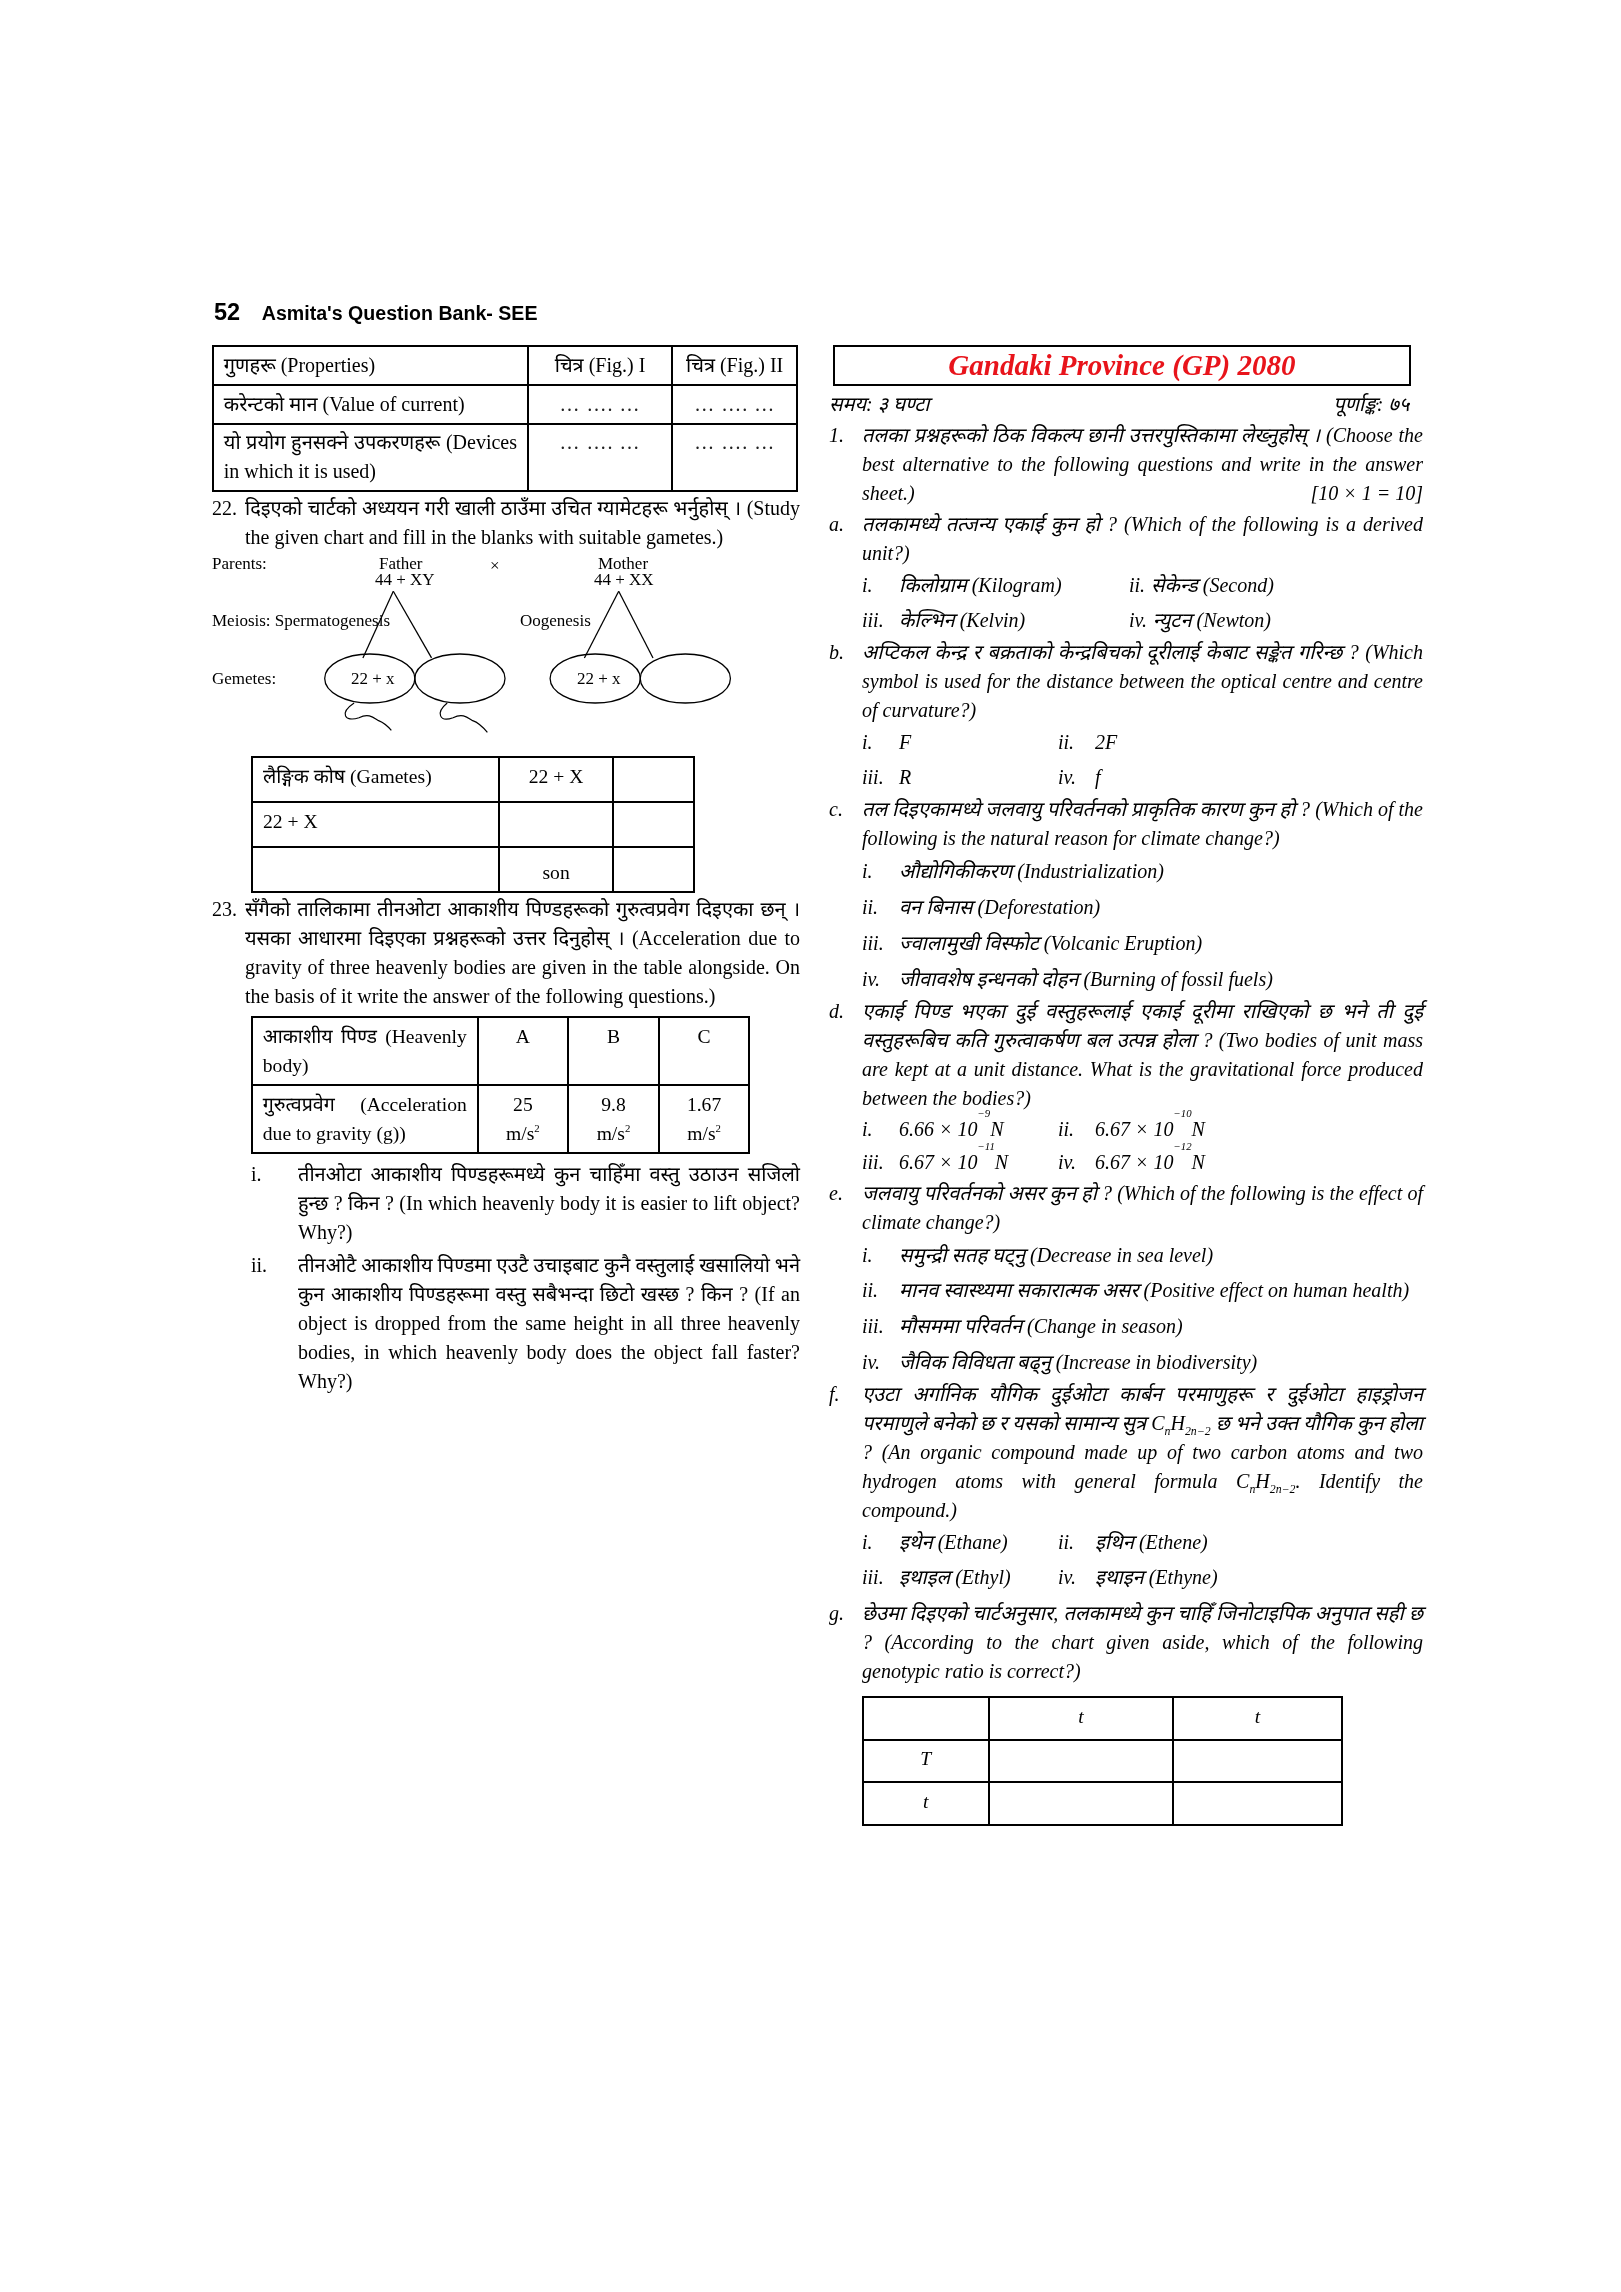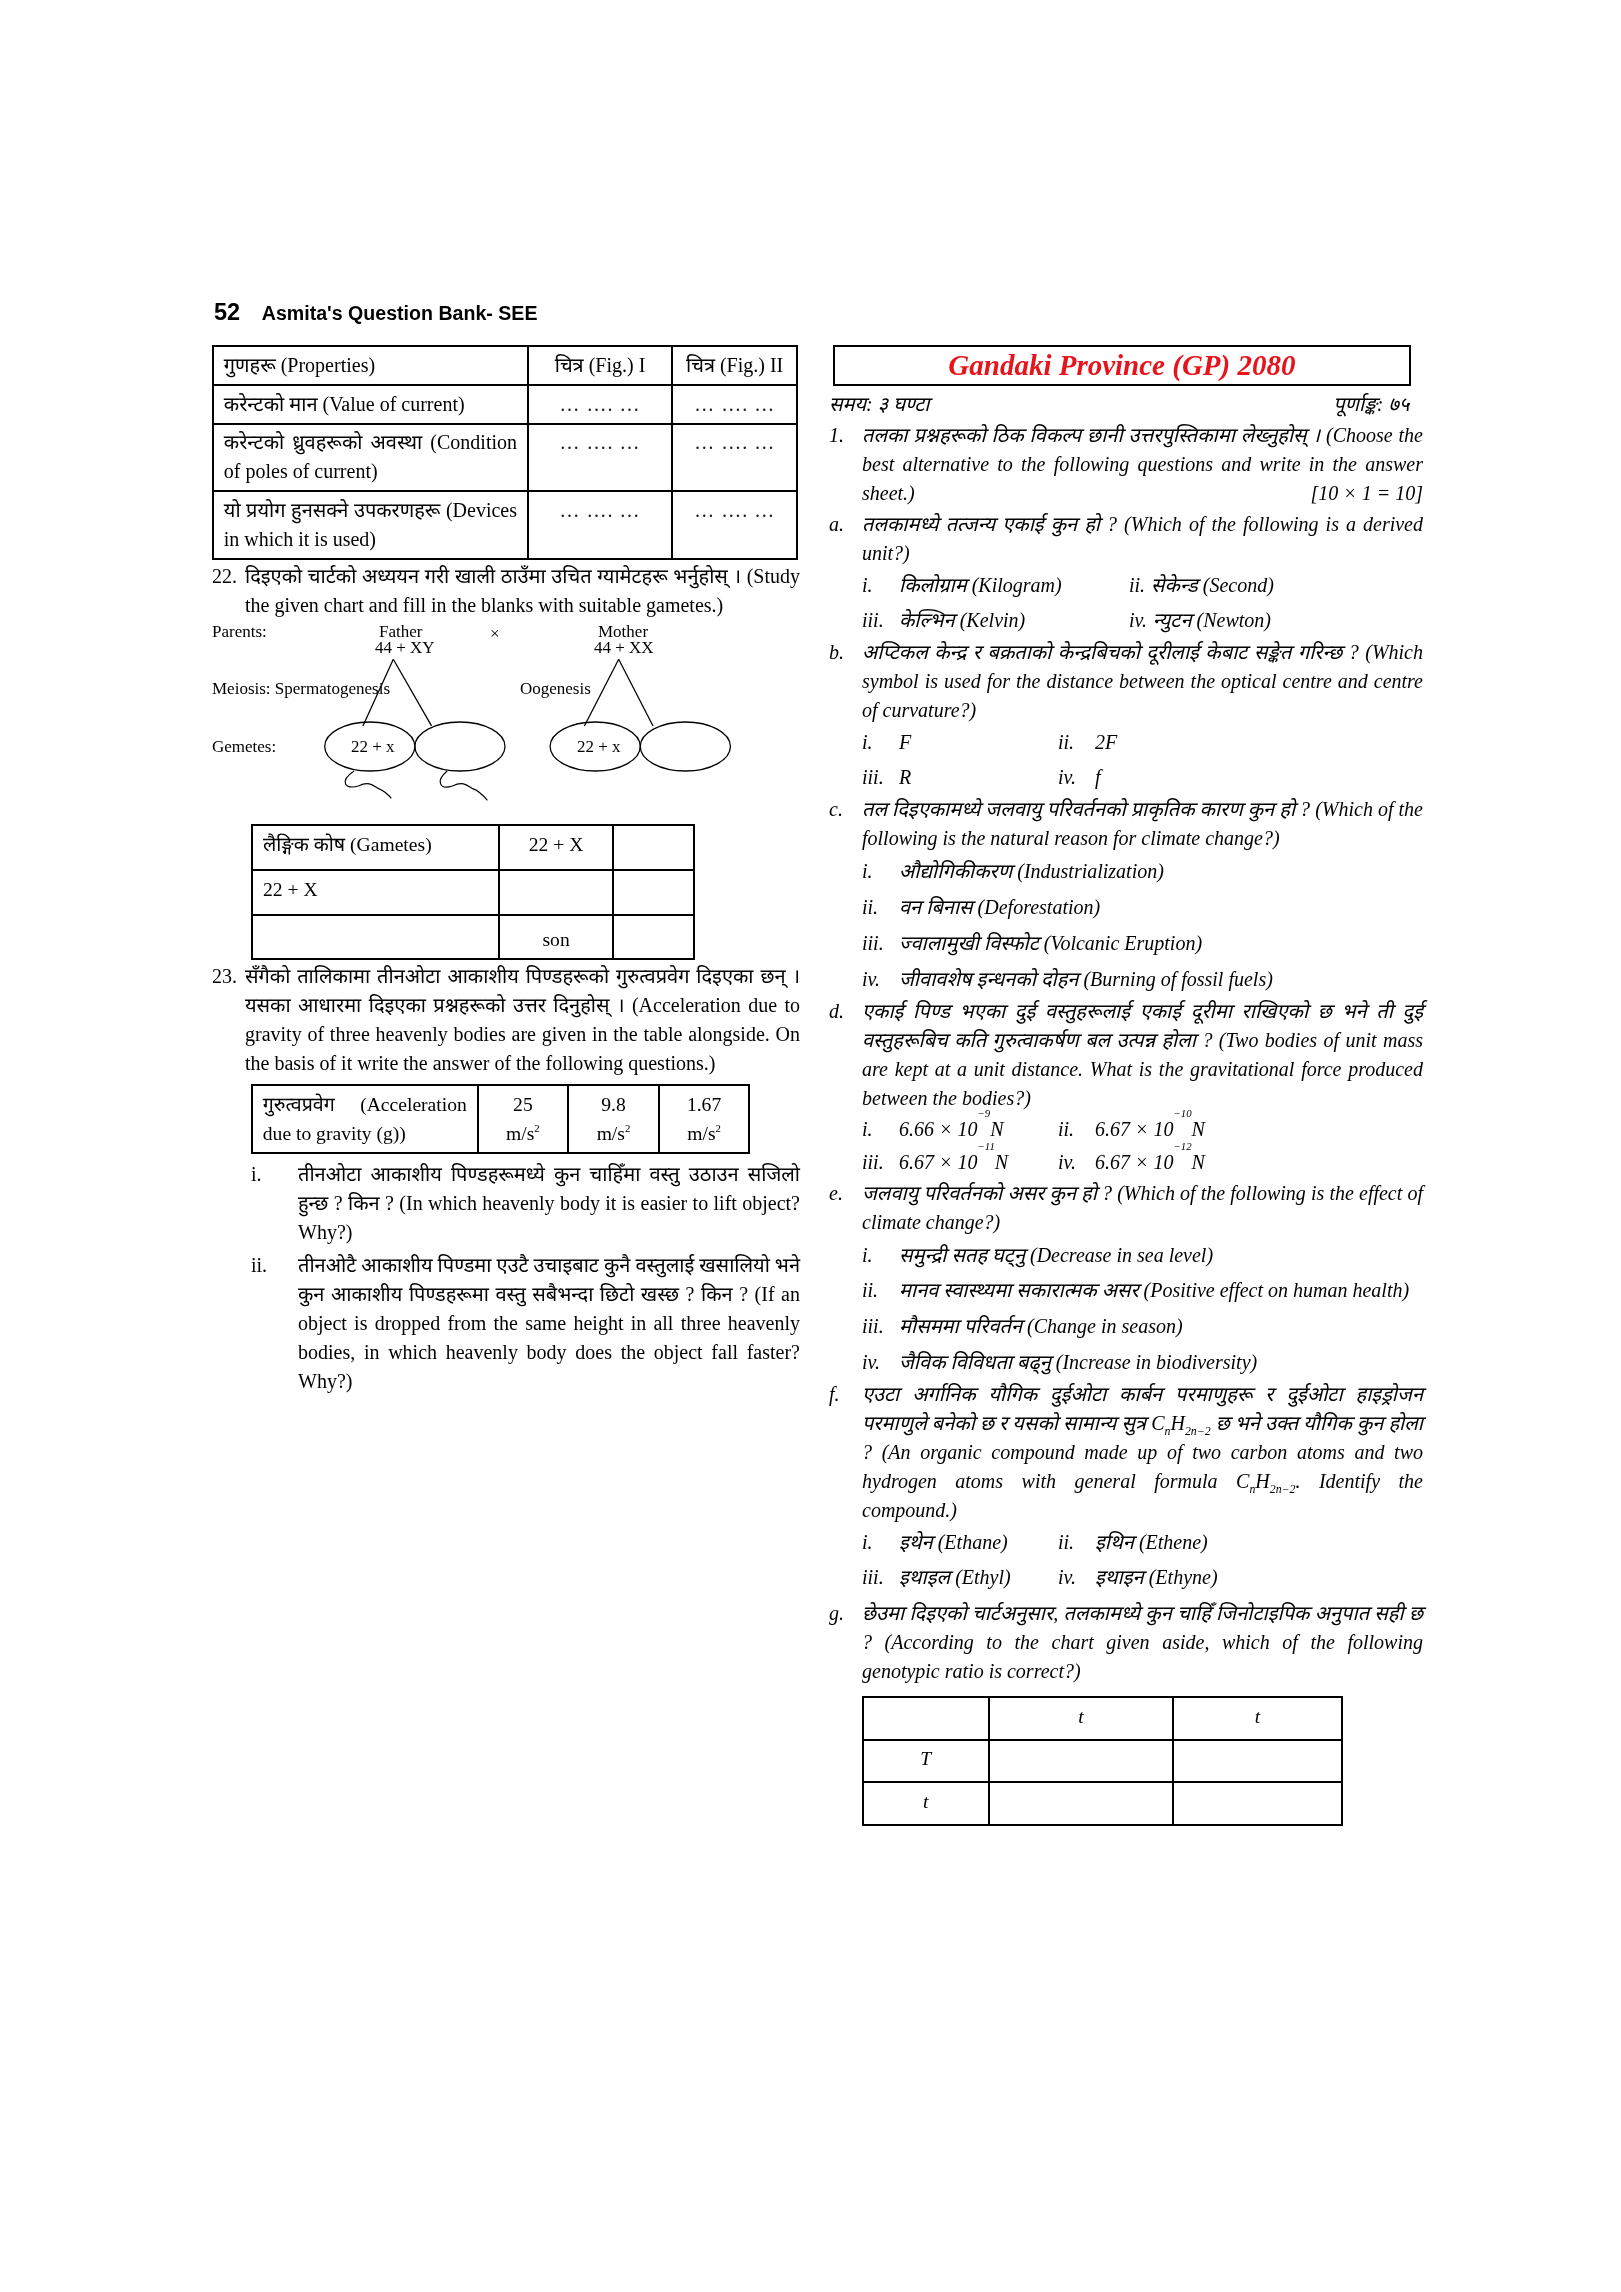--- a/index.html
+++ b/index.html
@@ -72,25 +72,20 @@
       <td class="c1">गुणहरू (Properties)</td>
       <td class="c2">चित्र (Fig.) I</td>
       <td class="c3">चित्र (Fig.) II</td>
     </tr>
     <tr>
       <td class="c1">करेन्टको मान (Value of current)</td>
       <td class="c2 dots">… …. …</td>
       <td class="c3 dots">… …. …</td>
     </tr>
     <tr>
-      <td class="c1">करेन्टको ध्रुवहरूको अवस्था (Condition of poles of current)</td>
-      <td class="c2 dots">… …. …</td>
-      <td class="c3 dots">… …. …</td>
-    </tr>
-    <tr>
       <td class="c1">यो प्रयोग हुनसक्ने उपकरणहरू (Devices in which it is used)</td>
       <td class="c2 dots">… …. …</td>
       <td class="c3 dots">… …. …</td>
     </tr>
   </tbody>
     </table>
 
   <div class="q" style="margin-top:2px;">
     <span class="num">22.</span>
     <span class="body">दिइएको चार्टको अध्ययन गरी खाली ठाउँमा उचित ग्यामेटहरू भर्नुहोस् । (Study the given chart and fill in the blanks with suitable gametes.)</span>
@@ -142,20 +137,26 @@
   </tbody>
     </table>
 
   <div class="q" style="margin-top:2px;">
     <span class="num">23.</span>
     <span class="body">सँगैको तालिकामा तीनओटा आकाशीय पिण्डहरूको गुरुत्वप्रवेग दिइएका छन् । यसका आधारमा दिइएका प्रश्नहरूको उत्तर दिनुहोस् । (Acceleration due to gravity of three heavenly bodies are given in the table alongside. On the basis of it write the answer of the following questions.)</span>
   </div>
 
   <table class="grid grav-table">
     <tbody>
+        <tr>
+      <td class="h1">आकाशीय पिण्ड (Heavenly body)</td>
+      <td class="hv">A</td>
+      <td class="hv">B</td>
+      <td class="hv">C</td>
+    </tr>
     <tr>
       <td class="h1">गुरुत्वप्रवेग (Acceleration due to gravity (g))</td>
       <td class="hv">
         <span>25</span><br>
         <span>m/s</span><sup>2</sup>
       </td>
       <td class="hv">
         <span>9.8</span><br>
         <span>m/s</span><sup>2</sup>
       </td>

